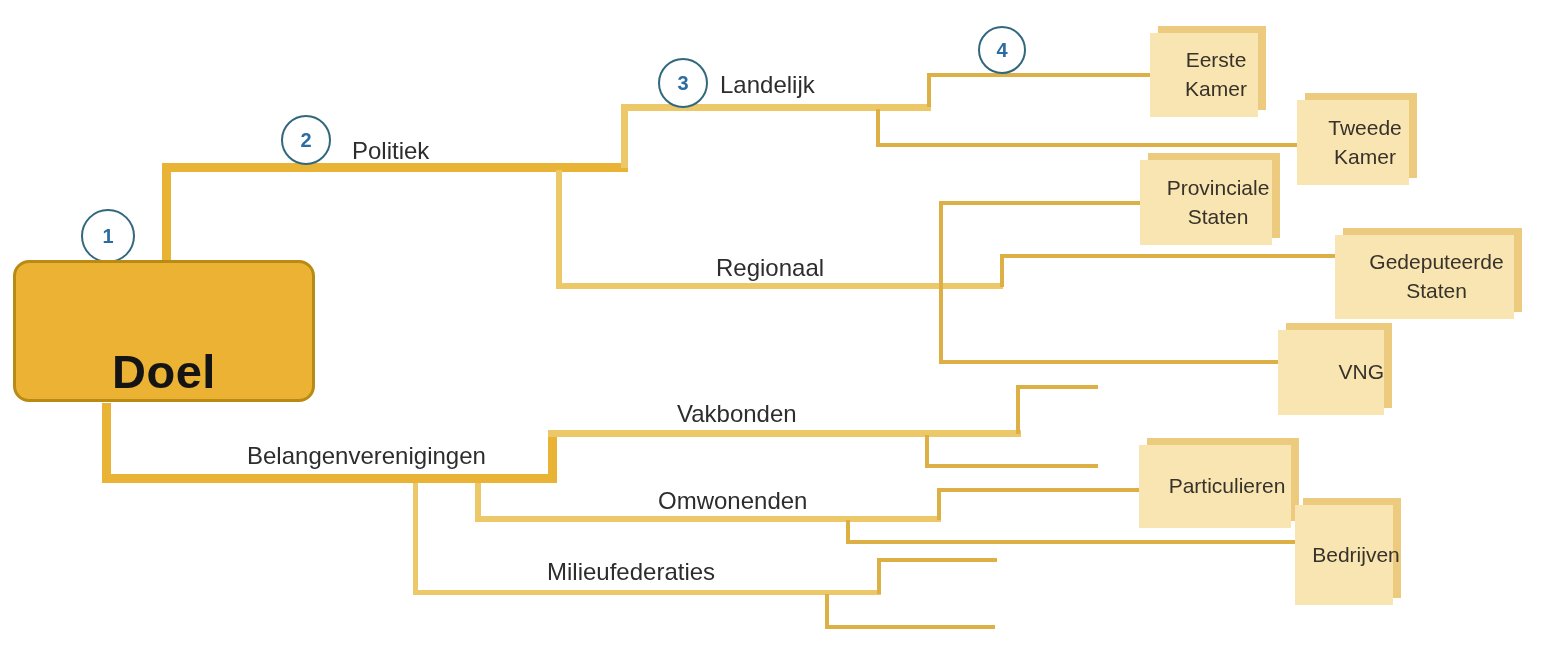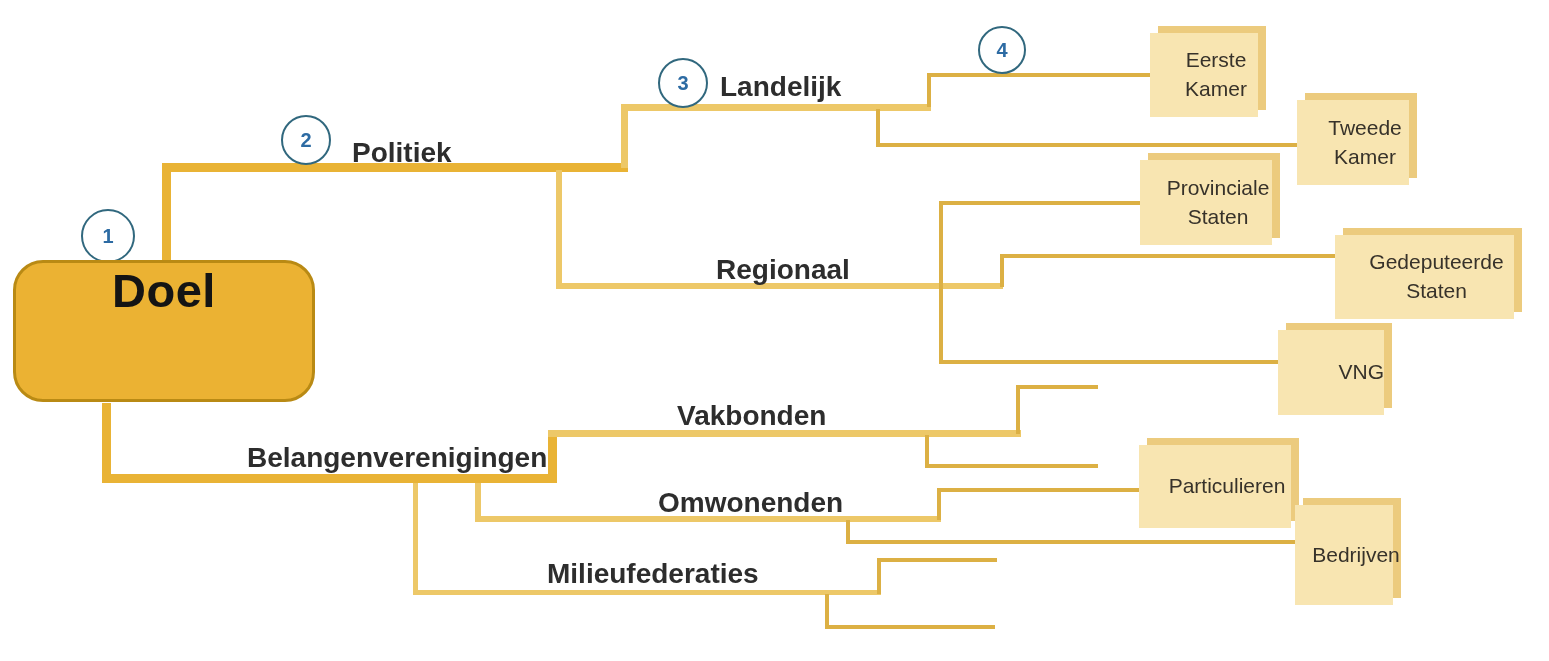--- a/index.html
+++ b/index.html
@@ -28,35 +28,34 @@
   .marker span{
     color:var(--circle-number);
     font-weight:bold;font-size:20px;line-height:1;
   }
   
   .root{
     position:absolute;z-index:3;
     left:13px;top:260px;width:302px;height:142px;
     background:var(--root-fill);
     border:3px solid var(--root-border);
-    border-radius:30px;
+    border-radius:16px;
     box-sizing:border-box;
-    display:flex;align-items:flex-start;justify-content:center;
+    display:flex;align-items:flex-end;justify-content:center;
     cursor:pointer;
   }
   .root-label{
     font-size:47px;font-weight:bold;color:#141414;letter-spacing:.5px;
   }
   
   .branch-label{
     position:absolute;z-index:3;
-    font-size:28px;color:var(--label-text);
+    font-size:24px;color:var(--label-text);
     white-space:nowrap;line-height:1;
     cursor:pointer;
-    font-weight:bold;
   }
   
   .leaf-box{
     position:absolute;z-index:3;
     background:var(--box-fill);
     box-shadow:8px -7px 0 0 var(--box-shadow);
     display:flex;align-items:center;justify-content:center;
     box-sizing:border-box;
     text-align:center;
     cursor:pointer;

